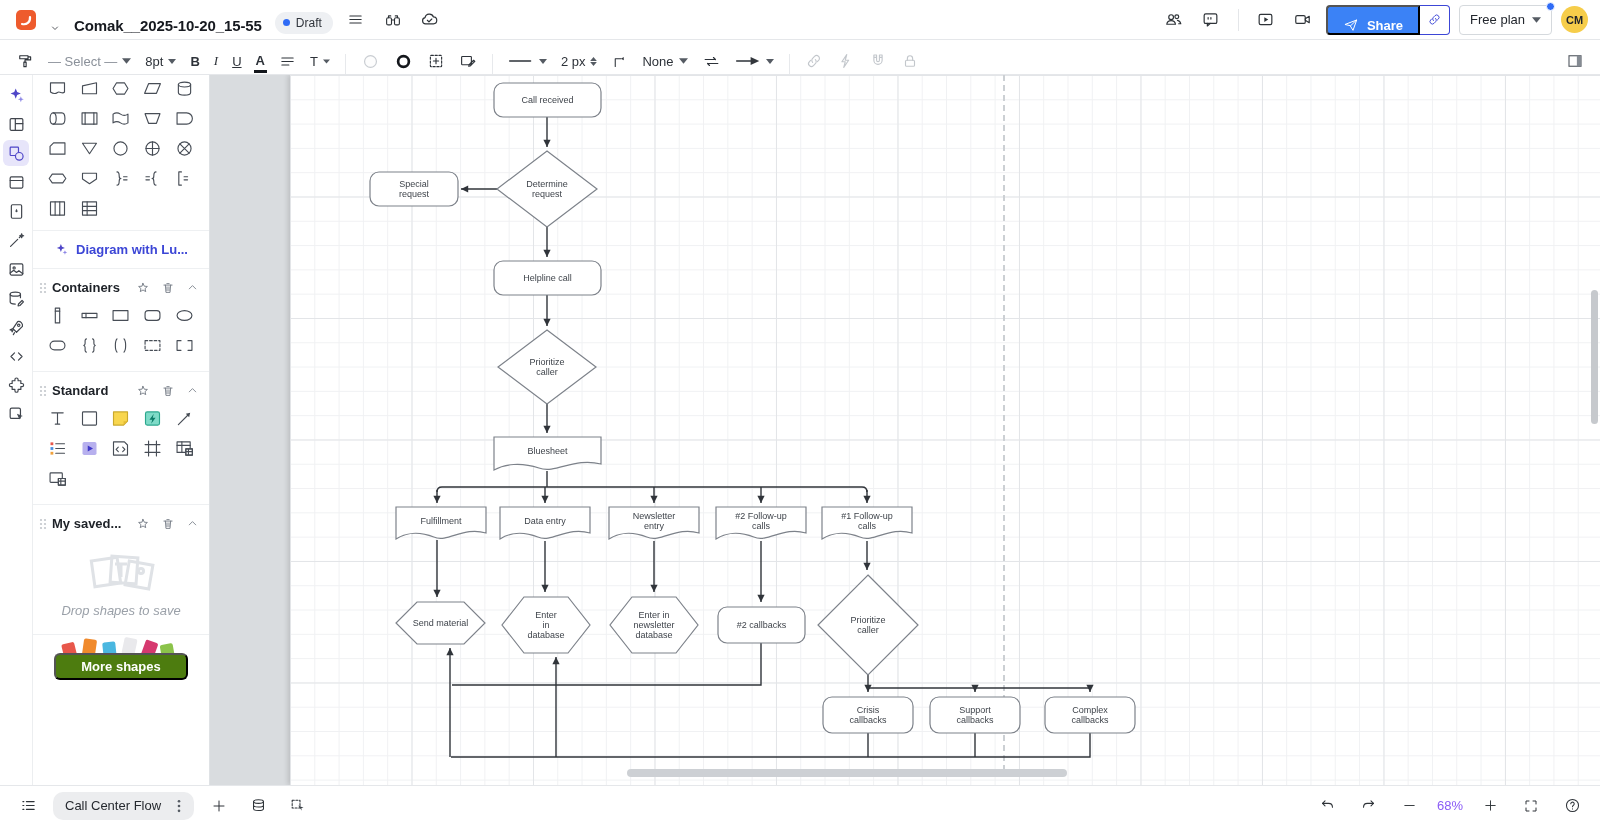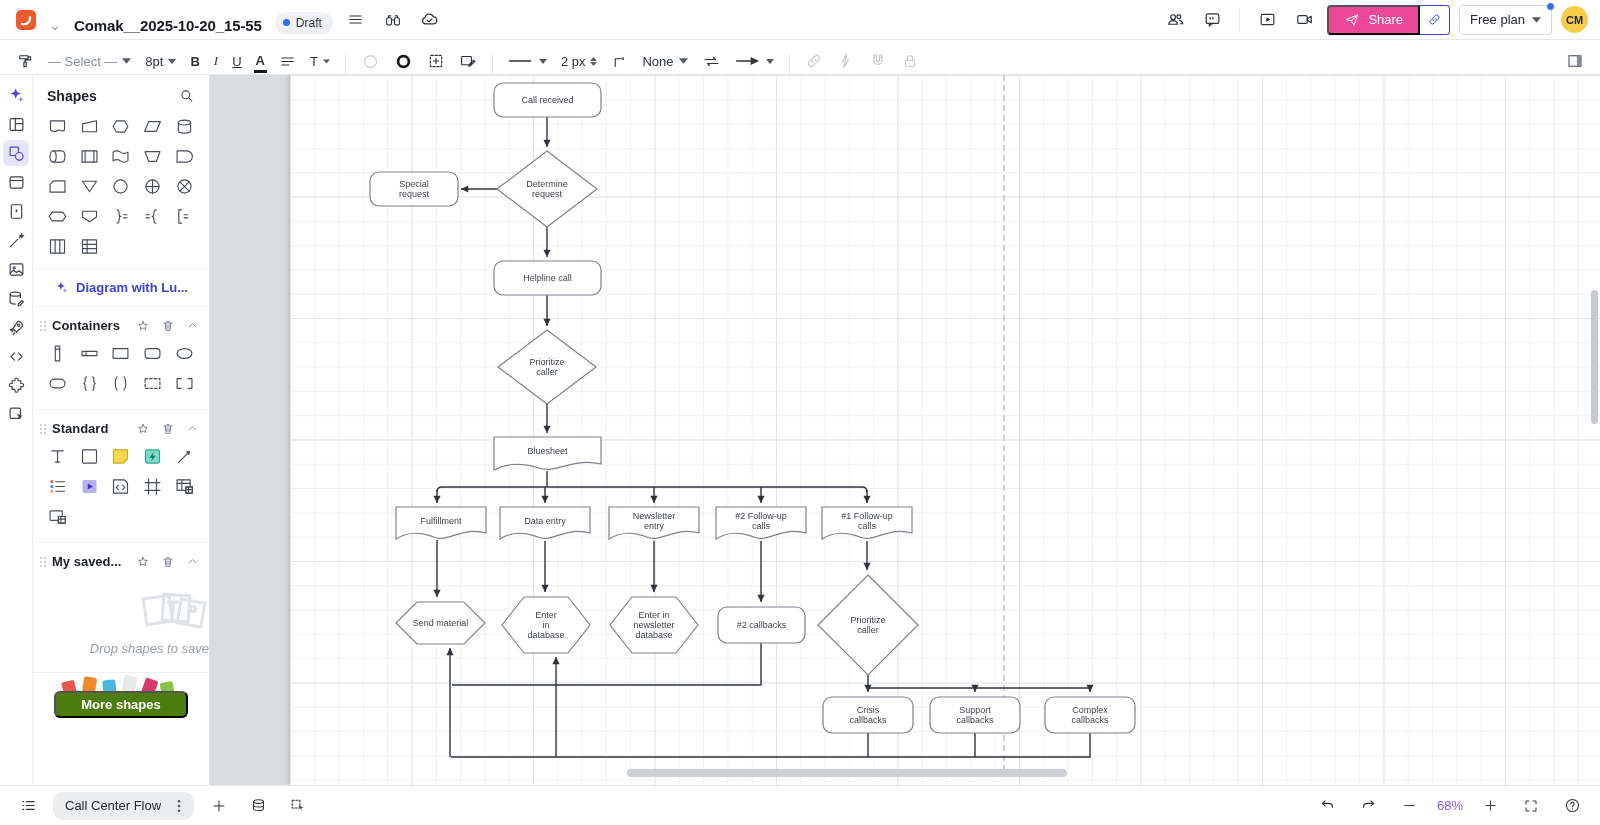--- a/index.html
+++ b/index.html
@@ -14,21 +14,21 @@
 
 .topbar{display:flex;align-items:center;height:40px;padding:0 12px;background:#fff;border-bottom:1px solid #e5e7ea;gap:6px}
 .tb-left{display:flex;align-items:flex-end;gap:9px}
 .doc-title{font-size:15px;font-weight:700;color:#16191f;letter-spacing:-.1px;margin:0 4px}
 .draft{display:flex;align-items:center;gap:6px;background:#eef0f3;border-radius:12px;padding:4px 11px 4px 8px;font-size:12px;color:#30353c}
 .bdot{width:7px;height:7px;border-radius:50%;background:#2f6bf6}
 .icon-btn{display:flex;align-items:center;justify-content:center;width:28px;height:28px;border-radius:4px;color:#2e3338}
 .tb-right{margin-left:auto;display:flex;align-items:center;gap:9px}
 .tb-sep{width:1px;height:22px;background:#e4e6e9;margin:0 4px}
 .share-group{display:flex;align-items:stretch}
-.share-btn{background:#ec4899;color:#fff;border-radius:4px 0 0 4px;padding:0 15px;height:30px;display:flex;align-items:center;gap:8px;font-size:13px;font-weight:400}
+.share-btn{background:#3b82f6;color:#fff;border-radius:4px 0 0 4px;padding:0 15px;height:30px;display:flex;align-items:flex-end;gap:8px;font-size:13px;font-weight:700}
 .link-btn{width:30px;height:30px;border:1px solid #3c46d6;border-left:none;border-radius:0 4px 4px 0;display:flex;align-items:center;justify-content:center;color:#3c46d6;background:#fff}
 .plan-btn{position:relative;border:1px solid #d5d9dd;border-radius:4px;height:30px;padding:0 10px;display:flex;align-items:center;gap:7px;font-size:13px;color:#23272e;background:#fff}
 .plan-dot{position:absolute;top:-4px;right:-4px;width:9px;height:9px;border-radius:50%;background:#2f6bf6;border:1.5px solid #fff}
 .avatar{width:27px;height:27px;border-radius:50%;background:#f6cd4a;display:flex;align-items:center;justify-content:center;font-size:11px;font-weight:700;color:#1f232b}
 
 
 .toolbar{height:35px;display:flex;align-items:flex-end;padding:0 10px;background:#fff;border-bottom:1px solid #e5e7ea;gap:2px;font-size:13px;color:#2d3239}
 .t-sep{width:1px;height:20px;background:#e7e9ec;margin:0 7px}
 .t-btn{height:26px;display:flex;align-items:center;gap:5px;padding:0 6px;border-radius:4px;color:#2d3239;white-space:nowrap}
 .t-btn.muted{color:#8a9099}
@@ -47,21 +47,21 @@
 .rail-item{width:26px;height:26px;border-radius:6px;display:flex;align-items:center;justify-content:center;color:#40454d}
 .rail-item.active{background:#e7e5fa;color:#4f46c8}
 .panel{width:177px;background:#fff;border-right:1px solid #dfe2e5;display:flex;flex-direction:column;flex:none;overflow:hidden}
 .panel-header{display:flex;justify-content:space-between;align-items:center;padding:12px 14px 9px;font-size:14px;font-weight:700;color:#1d2127}
 .shape-grid{display:grid;grid-template-columns:repeat(5,1fr);gap:3px 4px;padding:0 11px 8px;justify-items:center}
 .cell{width:27px;height:27px;display:flex;align-items:center;justify-content:center;border-radius:4px}
 .ai-link{display:flex;align-items:center;justify-content:center;gap:7px;color:#3c46d6;font-size:13px;font-weight:600;padding:11px 0;border-top:1px solid #eef0f2;border-bottom:1px solid #eef0f2}
 .section-head{display:flex;align-items:center;gap:5px;padding:11px 10px 7px 6px;font-size:13px;font-weight:700;color:#1d2127}
 .sh-actions{margin-left:auto;display:flex;gap:11px;color:#6f7680;align-items:center}
 .section{border-bottom:1px solid #eef0f2;padding-bottom:4px}
-.ghost{height:92px;display:flex;flex-direction:column;align-items:flex-end;justify-content:center;gap:8px;color:#9aa0a8;font-style:italic;font-size:13px}
+.ghost{height:92px;display:flex;flex-direction:column;align-items:center;justify-content:center;gap:8px;color:#9aa0a8;font-style:italic;font-size:13px}
 .more-wrap{position:relative;padding:18px 0 12px;display:flex;justify-content:center}
 .chip{position:absolute;width:17px;height:21px;border-radius:4px;border:2px solid #fff;z-index:0}
 .more-btn{position:relative;z-index:1;background:#4d7c0f;color:#fff;font-weight:700;font-size:13px;border-radius:6px;height:27px;width:134px;display:flex;align-items:center;justify-content:center}
 .import-row{padding:13px 0;display:flex;align-items:center;justify-content:center;gap:8px;color:#3c46d6;font-weight:600;font-size:13px;border-top:1px solid #eef0f2;margin-top:2px}
 
 
 .canvas{position:relative;flex:1;background:#d9dcdf;overflow:hidden}
 .page{position:absolute;left:80px;top:0;right:0;bottom:0;background:#fff;
  background-image:
   linear-gradient(#e3e5e8 1px,transparent 1px),
@@ -387,29 +387,20 @@
       </div>
       <div class="rail-item">
         <svg class="ic" width="19" height="19" viewBox="0 0 24 24">
           <rect x="4" y="4" width="13" height="13" rx="2"></rect>
           <path style="fill:#454b54;stroke:none" d="M12.5 11l7.5 3-3.2 1.1-1.1 3.2z"></path>
         </svg>
       </div>
     </nav>
 
   <aside class="panel">
-    <div class="panel-header">
-      <span>Shapes</span>
-      <span>
-        <svg class="ic" width="17" height="17" viewBox="0 0 24 24" style="color:#444a52">
-            <circle cx="11" cy="11" r="5.5"></circle>
-            <path d="M15.2 15.2L19.5 19.5"></path>
-          </svg>
-      </span>
-    </div>
     <div class="shape-grid" id="flowchart-grid">
         <div class="cell">
           <svg class="shape-icon" viewBox="0 0 24 24" width="21" height="21">
             <path d="M4 5.5h16v10.5c-2.7 3-5.3-1.5-8 .5s-5.3 1.5-8-.5z"></path>
           </svg>
         </div>
         <div class="cell">
           <svg class="shape-icon" viewBox="0 0 24 24" width="21" height="21">
             <path d="M4 9l16-3.5V18H4z"></path>
           </svg>

